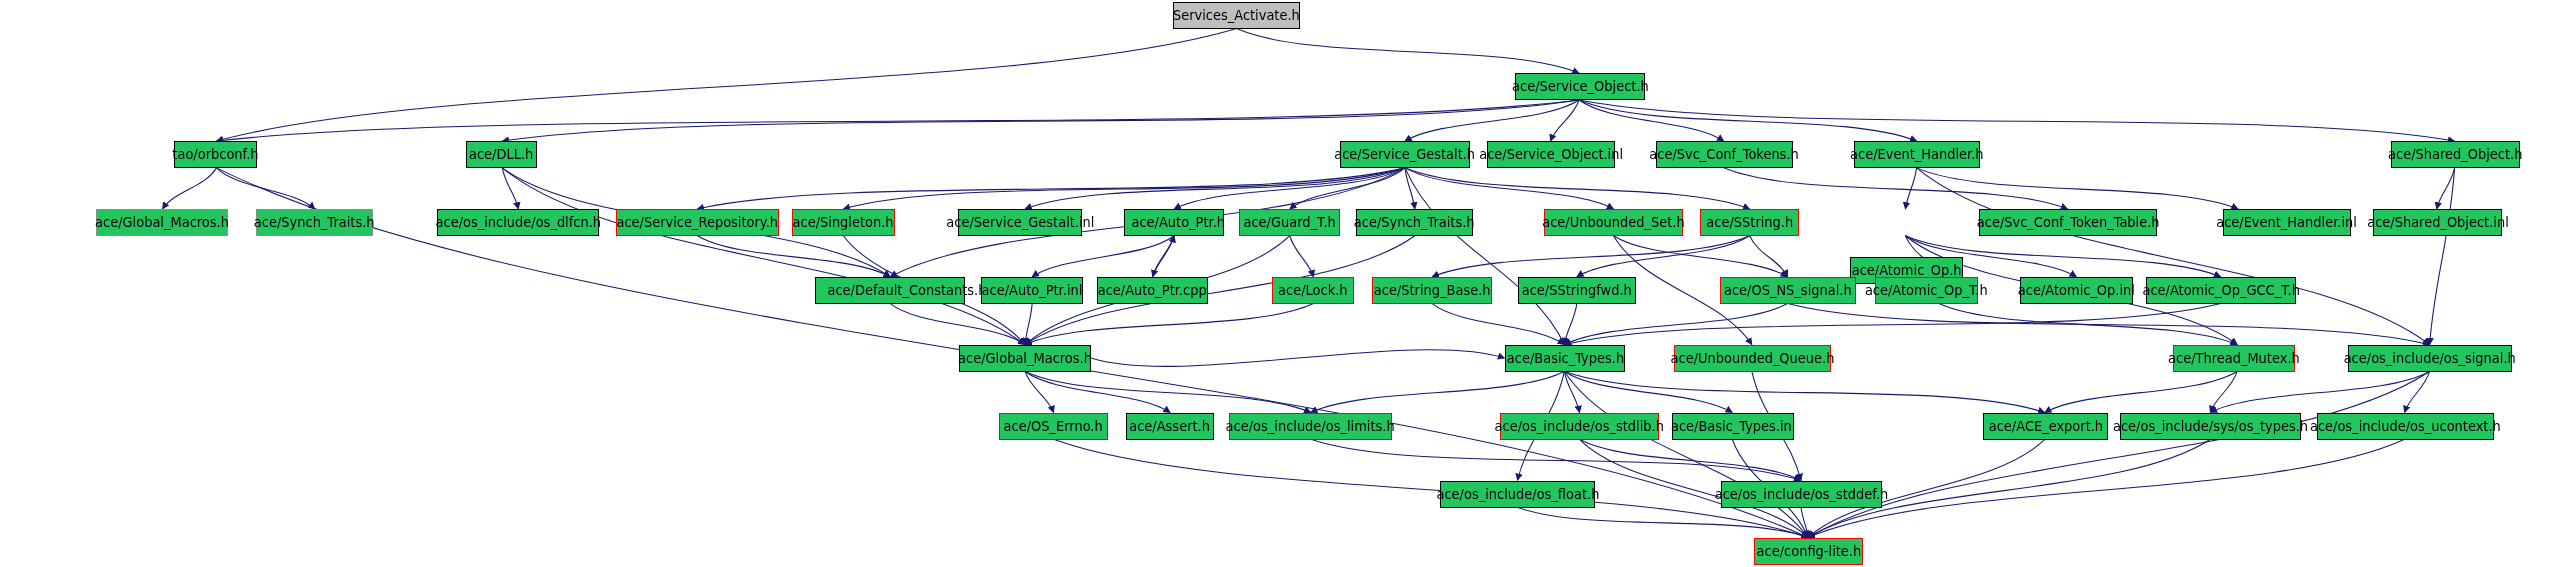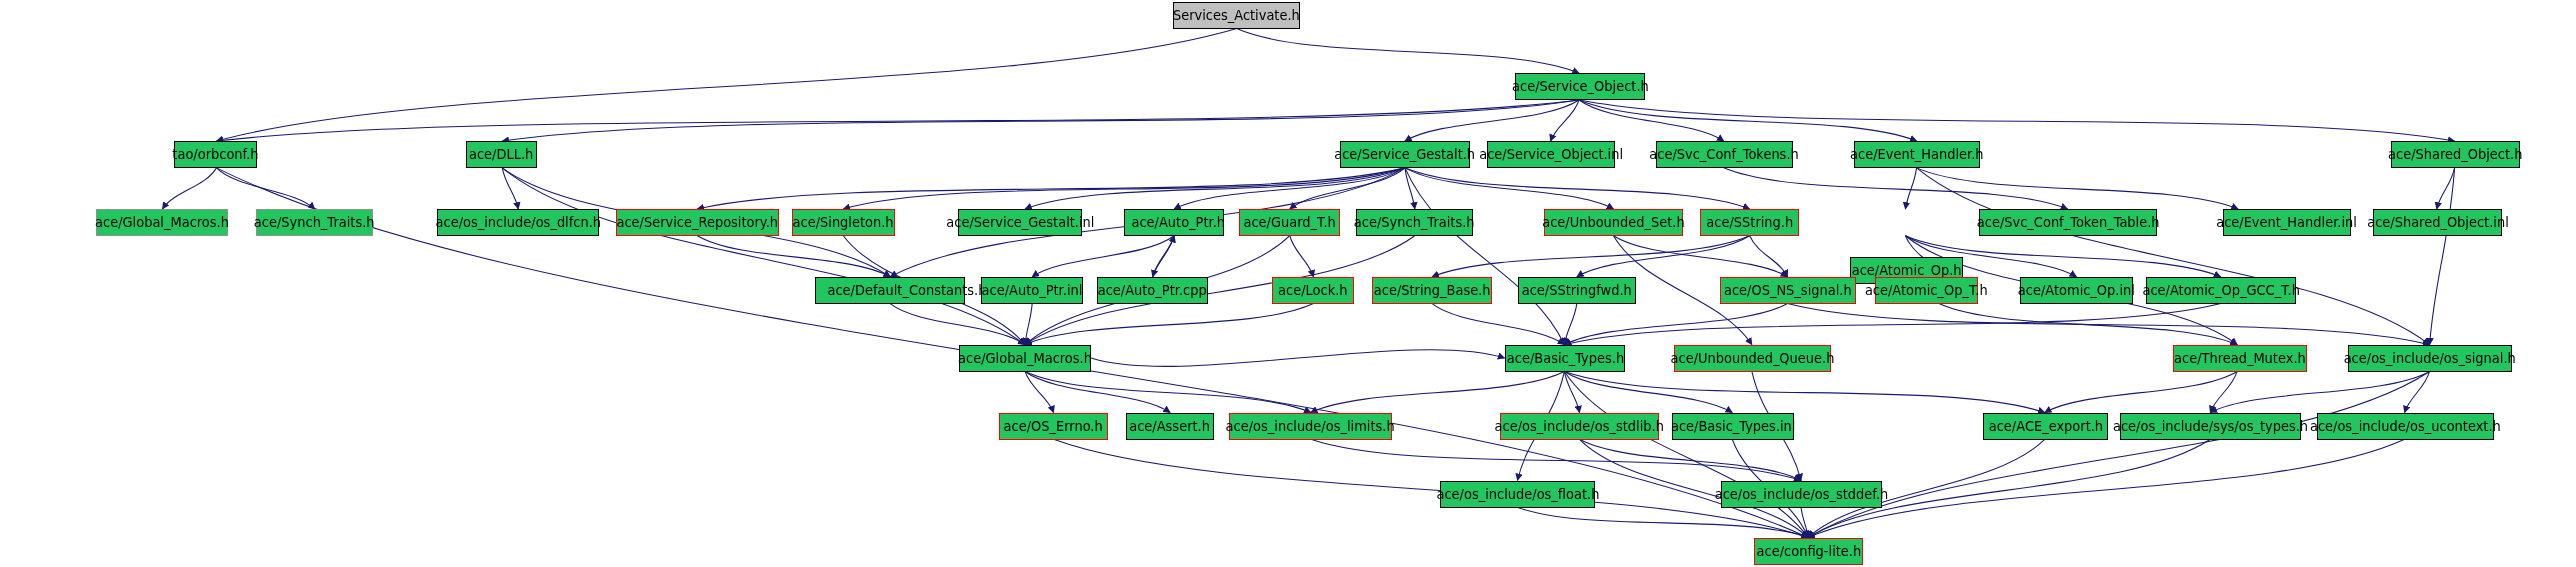--- a/index.html
+++ b/index.html
@@ -238,21 +238,21 @@
       </div>
       <div class="node" style="left: 959px; top: 345px; width: 132px;">
         <span class="lbl">ace/Global_Macros.h</span>
       </div>
       <div class="node" style="left: 1505px; top: 345px; width: 120px;">
         <span class="lbl">ace/Basic_Types.h</span>
       </div>
       <div class="node red" style="left: 1674px; top: 345px; width: 157px;">
         <span class="lbl">ace/Unbounded_Queue.h</span>
       </div>
-      <div class="node red" style="left: 2173px; top: 345px; width: 134px;">
+      <div class="node red" style="left: 2173px; top: 345px; width: 122px;">
         <span class="lbl">ace/Thread_Mutex.h</span>
       </div>
       <div class="node" style="left: 2348px; top: 345px; width: 164px;">
         <span class="lbl">ace/os_include/os_signal.h</span>
       </div>
       <div class="node red" style="left: 999px; top: 413px; width: 109px;">
         <span class="lbl">ace/OS_Errno.h</span>
       </div>
       <div class="node" style="left: 1126px; top: 413px; width: 88px;">
         <span class="lbl">ace/Assert.h</span>

